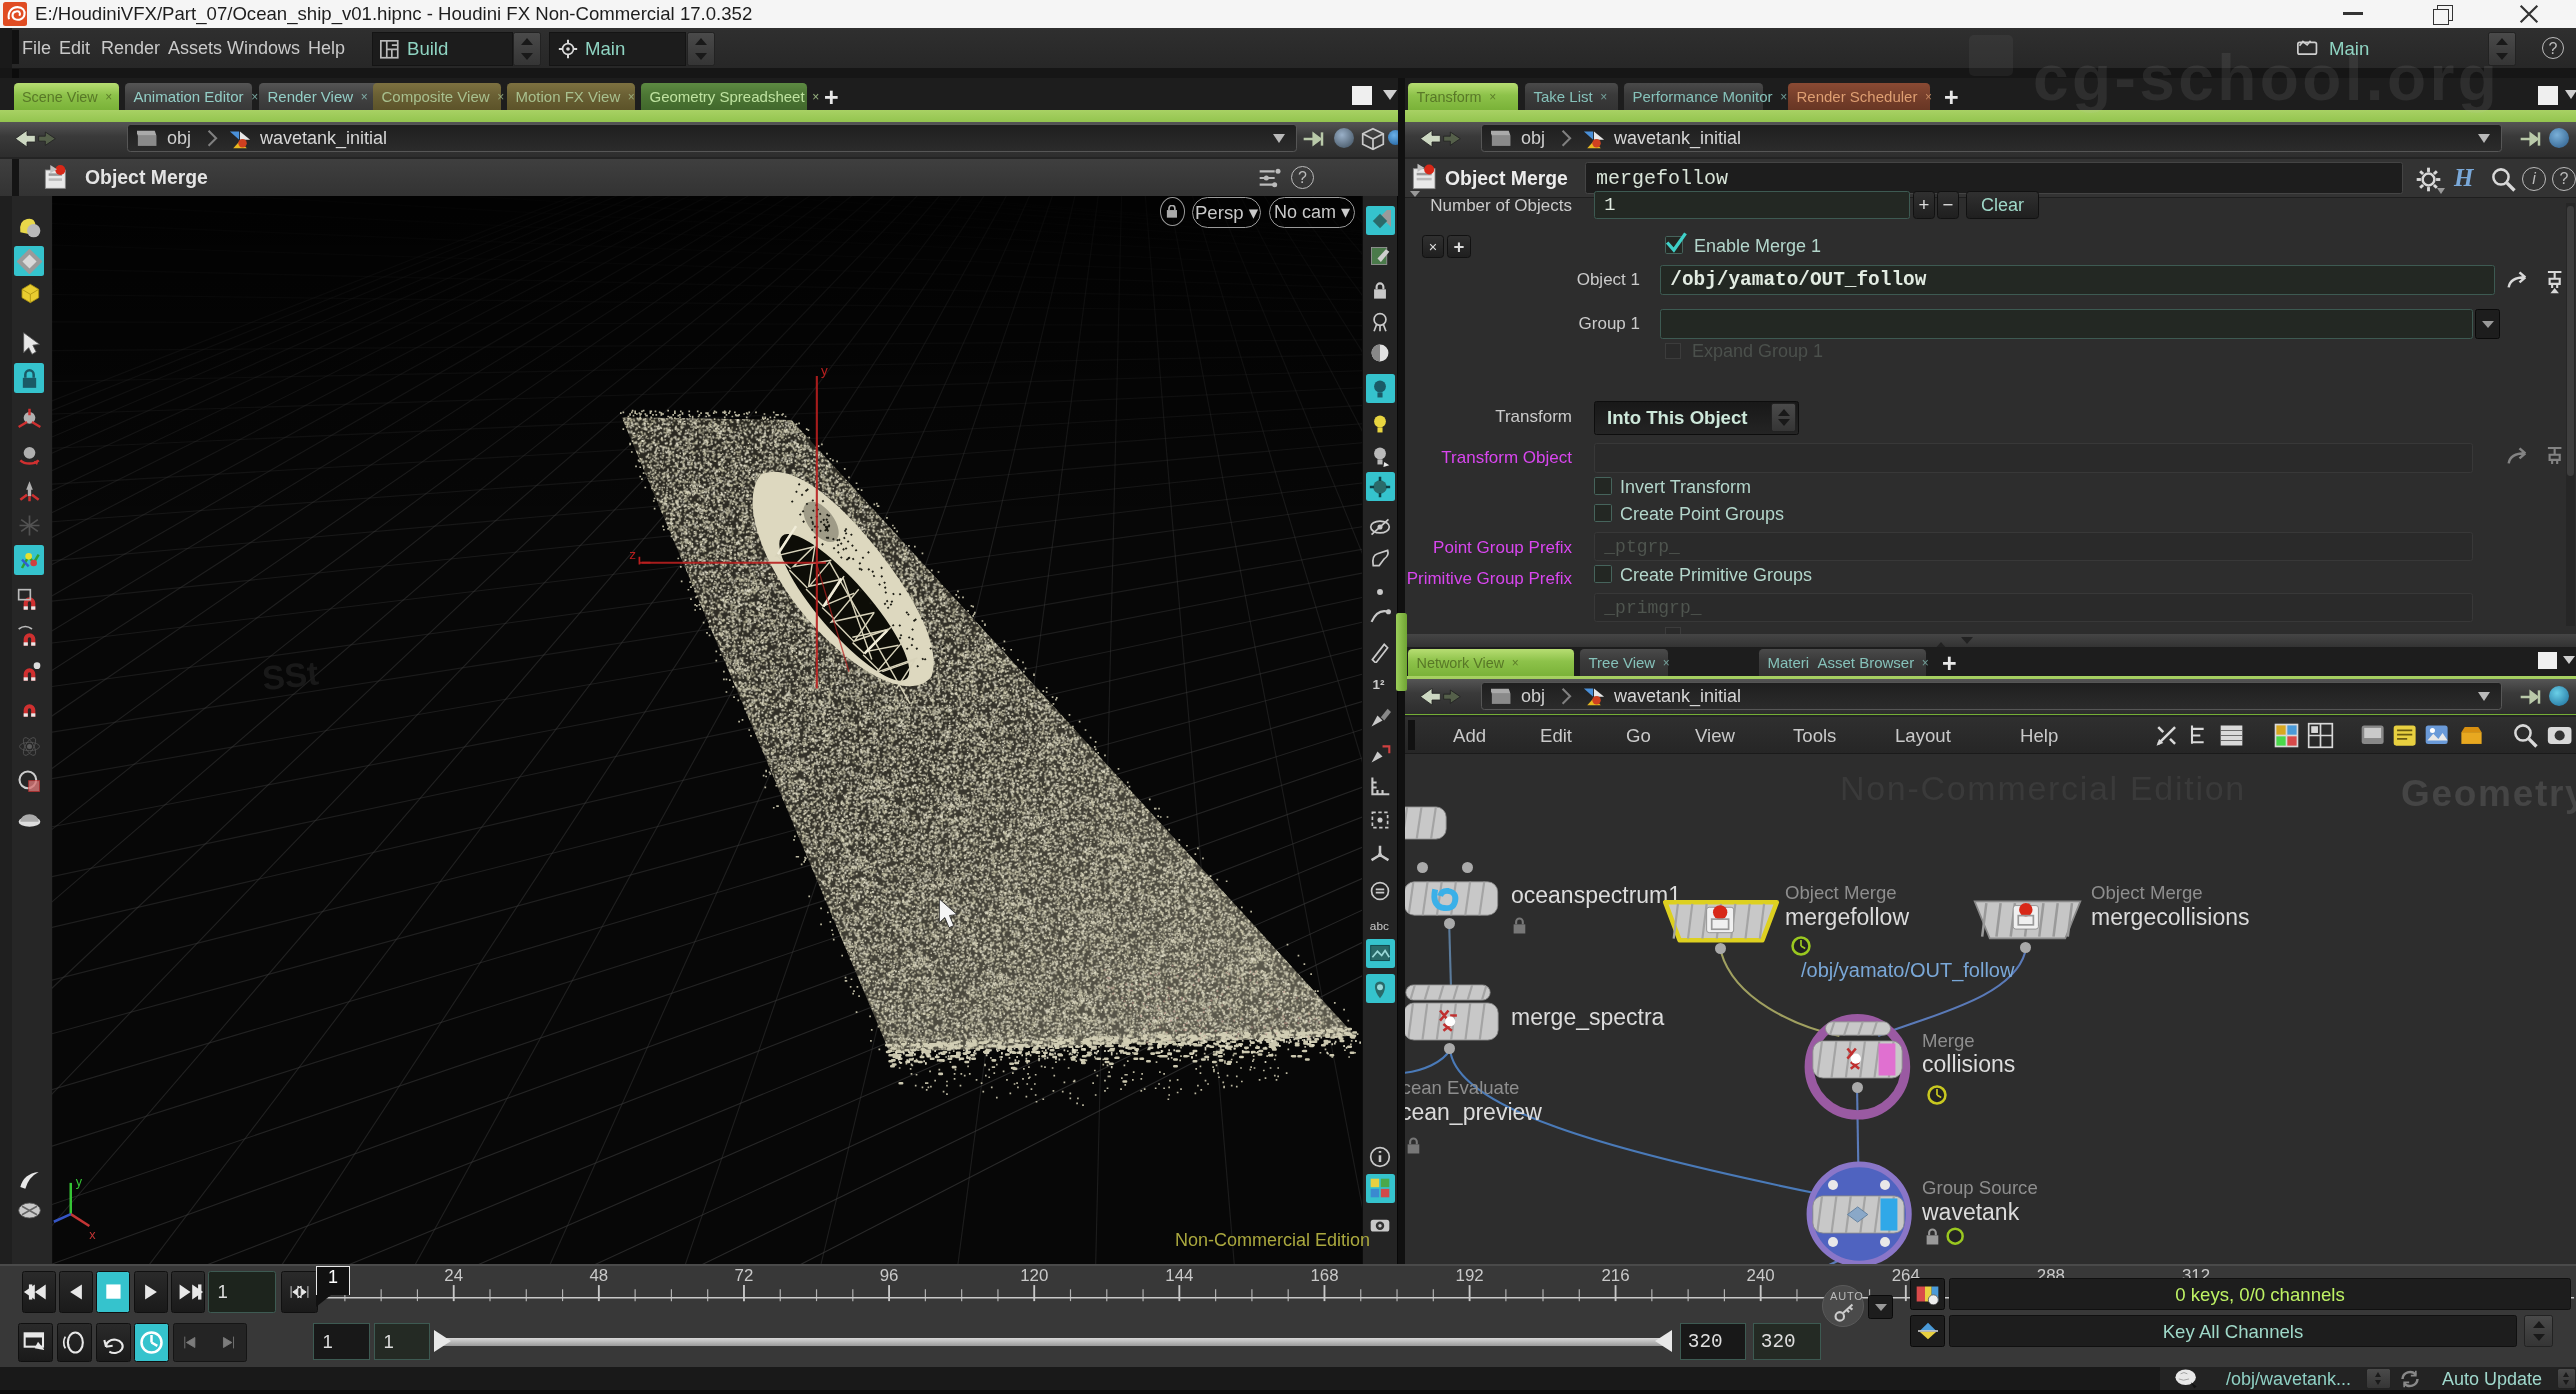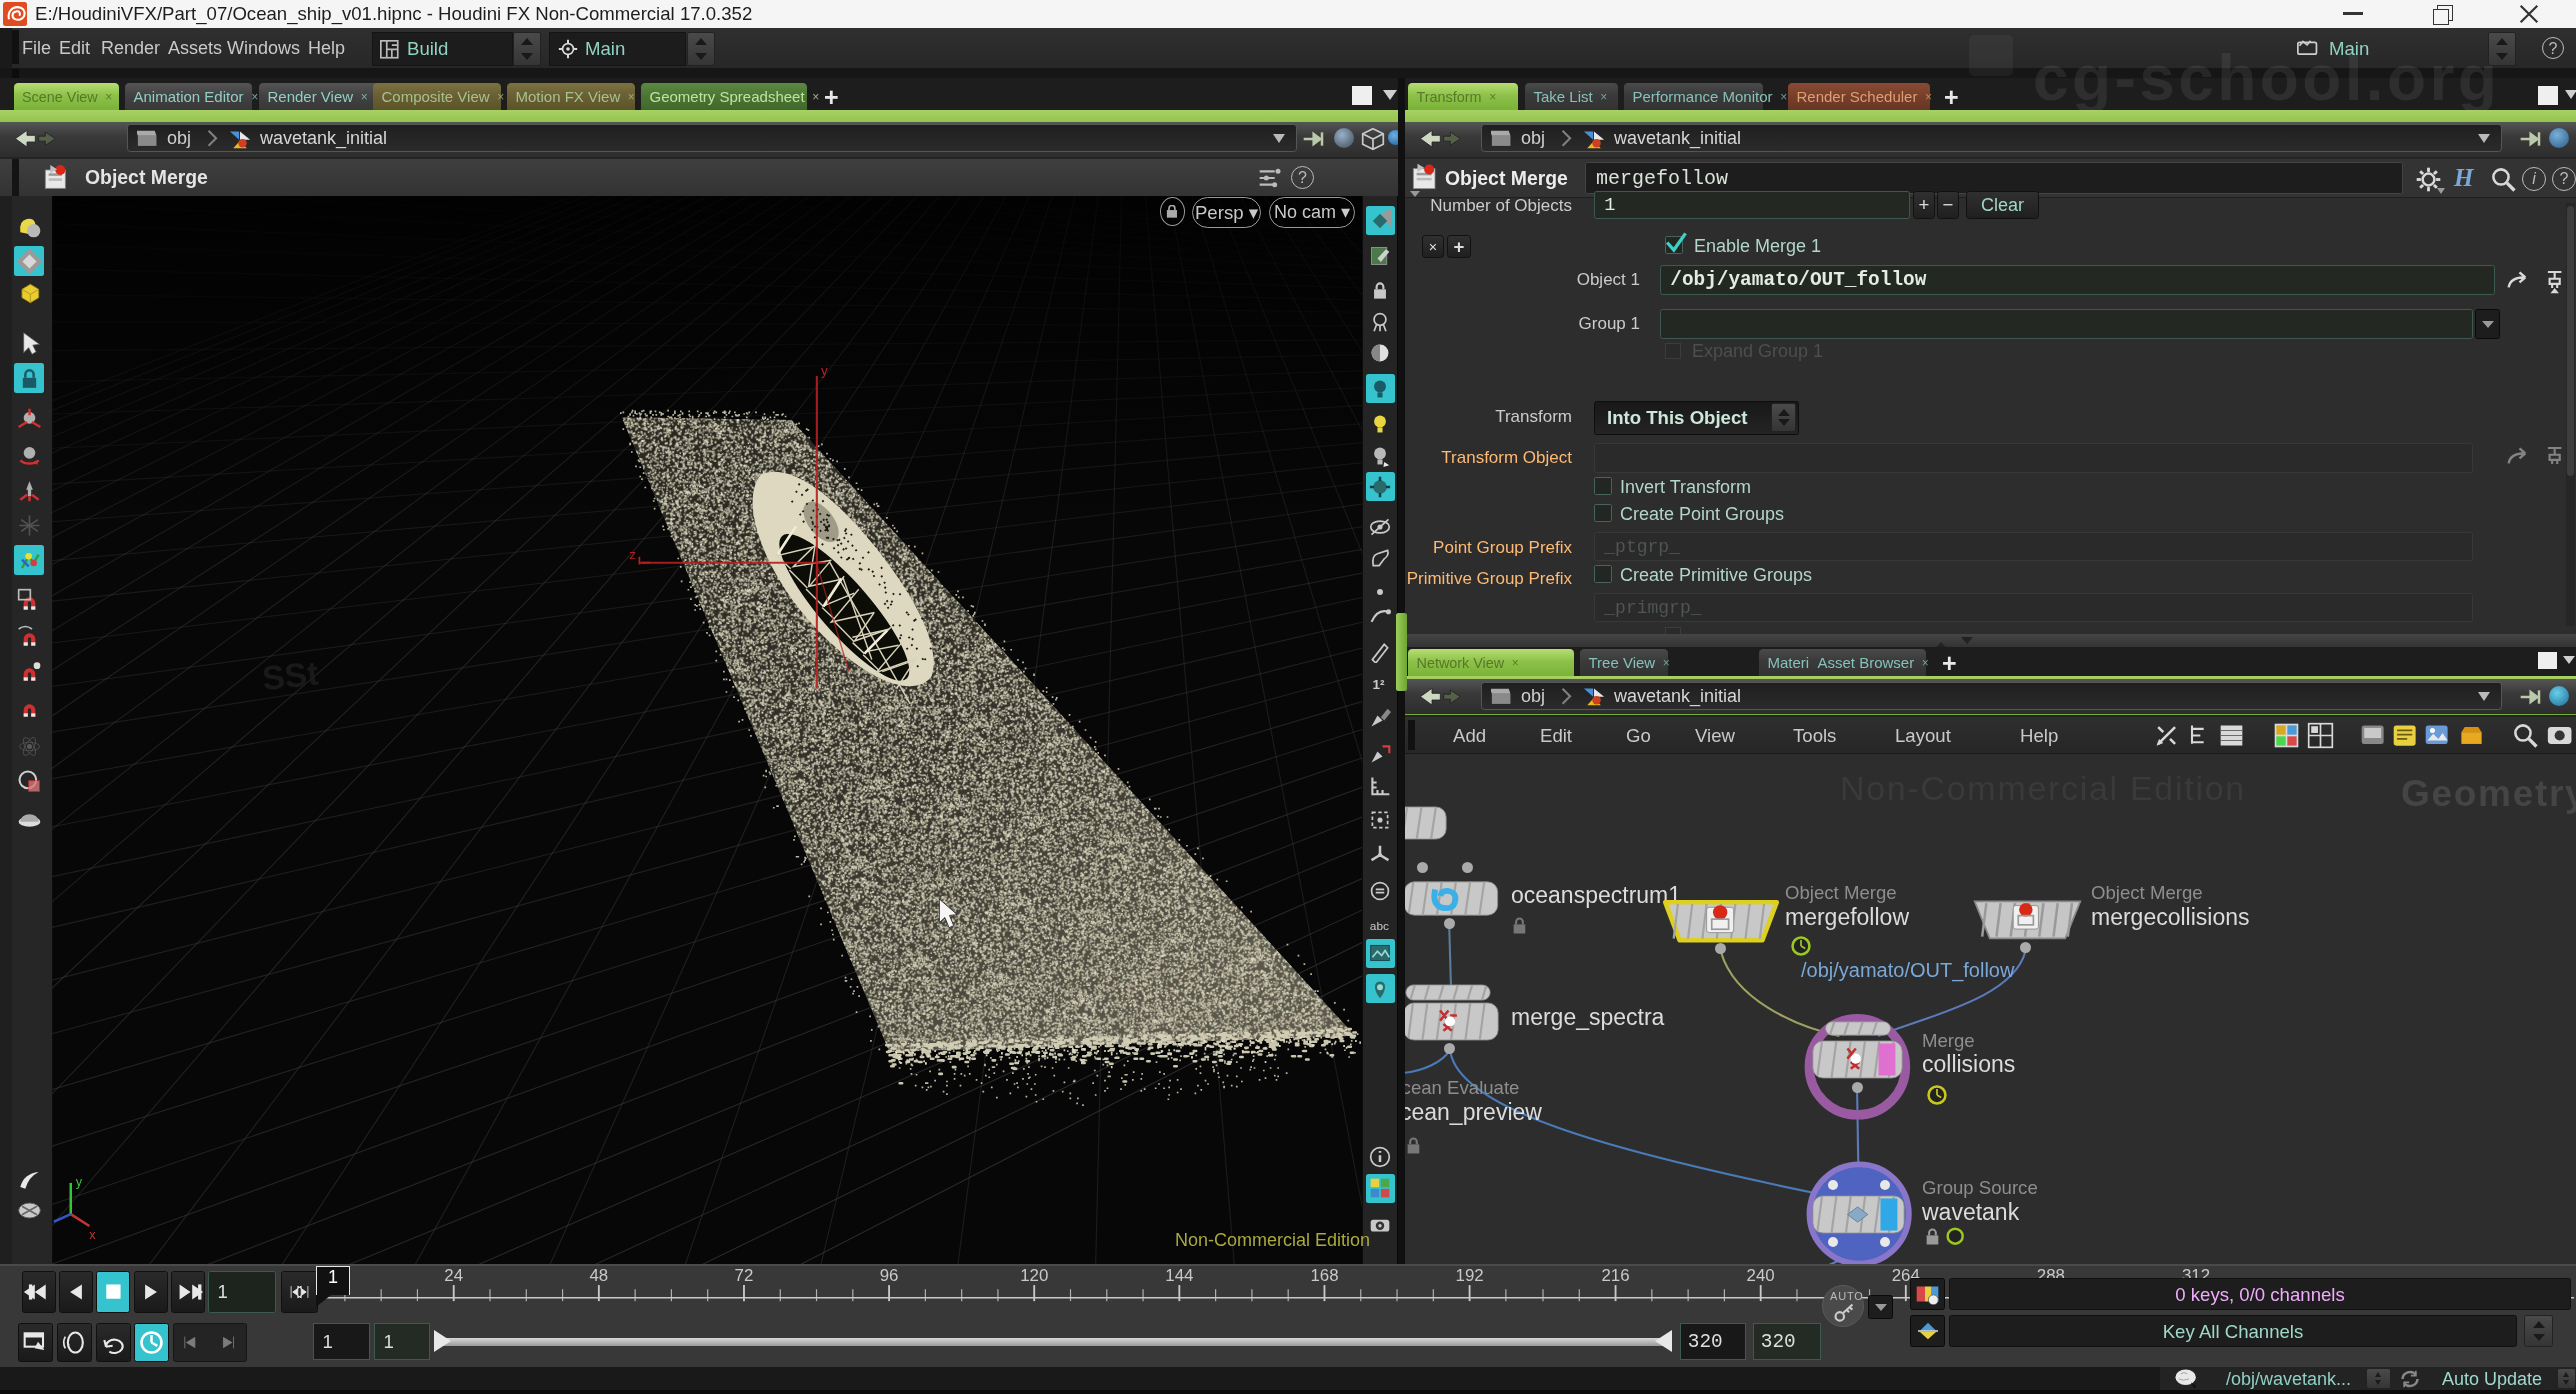--- a/index.html
+++ b/index.html
@@ -14,21 +14,21 @@
 .gstab{background:linear-gradient(#5d8a42,#4c7634 45%,#41682c);color:#bfe3a0}
 .rtab{background:linear-gradient(#8a4a33,#78402c 45%,#683624);color:#df9f72}
 .pathbar{position:absolute;height:35px;background:linear-gradient(#555,#3a3a3a 40%,#2d2d2d)}
 .crumb{position:absolute;top:4.2px;height:28px;background:linear-gradient(#1f1f1f,#2b2b2b);
  border:0.8px solid #565656;border-radius:3.4px;display:flex;align-items:center;color:#cfcfcf;font-size:18px}
 .field{position:absolute;background:#232823;border:0.8px solid #3d5a52;border-radius:2.5px;
  color:#e2ece2;font-family:"Liberation Mono",monospace;display:flex;align-items:center;padding-left:9.3px}
 .dimfield{position:absolute;background:#2a2a2a;border:0.8px solid #383838;border-radius:2.5px;
  color:#4f554f;font-family:"Liberation Mono",monospace;display:flex;align-items:center;padding-left:9.3px}
 .plabel{position:absolute;color:#cbcbcb;font-size:17px;text-align:right;white-space:nowrap}
-.dlabel{position:absolute;color:#fdba74;font-size:17px;text-align:right;white-space:nowrap}
+.dlabel{position:absolute;color:#d946ef;font-size:17px;text-align:right;white-space:nowrap}
 .cb{position:absolute;width:18px;height:18px;background:#232723;border:0.8px solid #46645c;border-radius:1.7px}
 .cblab{position:absolute;color:#b3d6cb;font-size:18px}
 .btn{position:absolute;background:linear-gradient(#303030,#1f1f1f);border:0.8px solid #111;
  border-radius:3.4px;color:#ddd;display:flex;align-items:center;justify-content:center}
 .tbtn{position:absolute;background:#1d1d1d;border:0.8px solid #0a0a0a;border-radius:2.5px;
  display:flex;align-items:center;justify-content:center}
 .ntype{position:absolute;color:#8e8e8e;font-size:18.6px;white-space:nowrap}
 .nname{position:absolute;color:#dcdcdc;font-size:23px;white-space:nowrap}
 .spin{position:absolute;background:linear-gradient(#4a4a4a,#353535);border:0.8px solid #222;border-radius:2.5px}
 .spin:before{content:"";position:absolute;left:50%;top:5px;margin-left:-6px;border:6px solid transparent;border-bottom:7.6px solid #191919;border-top:0}
@@ -3030,21 +3030,21 @@
     <div style="width:0;height:0;border:6px solid transparent;border-top:7.6px solid #999;margin-top:6.8px"></div>
   </div>
 <div class="tbtn" style="left:1910px;top:1278px;width:35px;height:32px">
     <svg width="25" height="22" viewBox="0 0 30 26">
       <rect x="2" y="4" width="10" height="18" fill="#d84a4a"></rect>
       <rect x="12" y="4" width="8" height="18" fill="#e8d040"></rect>
       <rect x="20" y="4" width="8" height="18" fill="#4a9ad8"></rect>
       <circle cx="22" cy="20" r="6" fill="#eee" stroke="#555"></circle>
     </svg>
   </div>
-<div class="abs" style="left:1949px;top:1278px;width:622px;height:32px;background:#1d1d1d;border:0.8px solid #101010;border-radius:2.5px;color:#f0abfc;font-size:18.6px;text-align:center;line-height:32px">0 keys, 0/0 channels</div>
+<div class="abs" style="left:1949px;top:1278px;width:622px;height:32px;background:#1d1d1d;border:0.8px solid #101010;border-radius:2.5px;color:#bef264;font-size:18.6px;text-align:center;line-height:32px">0 keys, 0/0 channels</div>
 <div class="tbtn" style="left:1910px;top:1315px;width:35px;height:32px">
     <svg width="24" height="20" viewBox="0 0 28 24">
       <path d="M14 2 L24 12 H4 Z" fill="#4a9ad8"></path>
       <path d="M14 22 L24 13 H4 Z" fill="#e8d040"></path>
       <path d="M2 12 h24" stroke="#ccc" stroke-width="2"></path>
     </svg>
   </div>
 <div class="abs" style="left:1949px;top:1315px;width:568px;height:32px;background:#1d1d1d;border:0.8px solid #101010;border-radius:2.5px;color:#9fd8c8;font-size:18.6px;text-align:center;line-height:32px">Key All Channels</div>
 <div class="spin" style="left:2524px;top:1315px;width:29px;height:32px"></div>
 <div class="abs" style="left:0;top:1367px;width:2576px;height:23px;background:#191919"></div>

